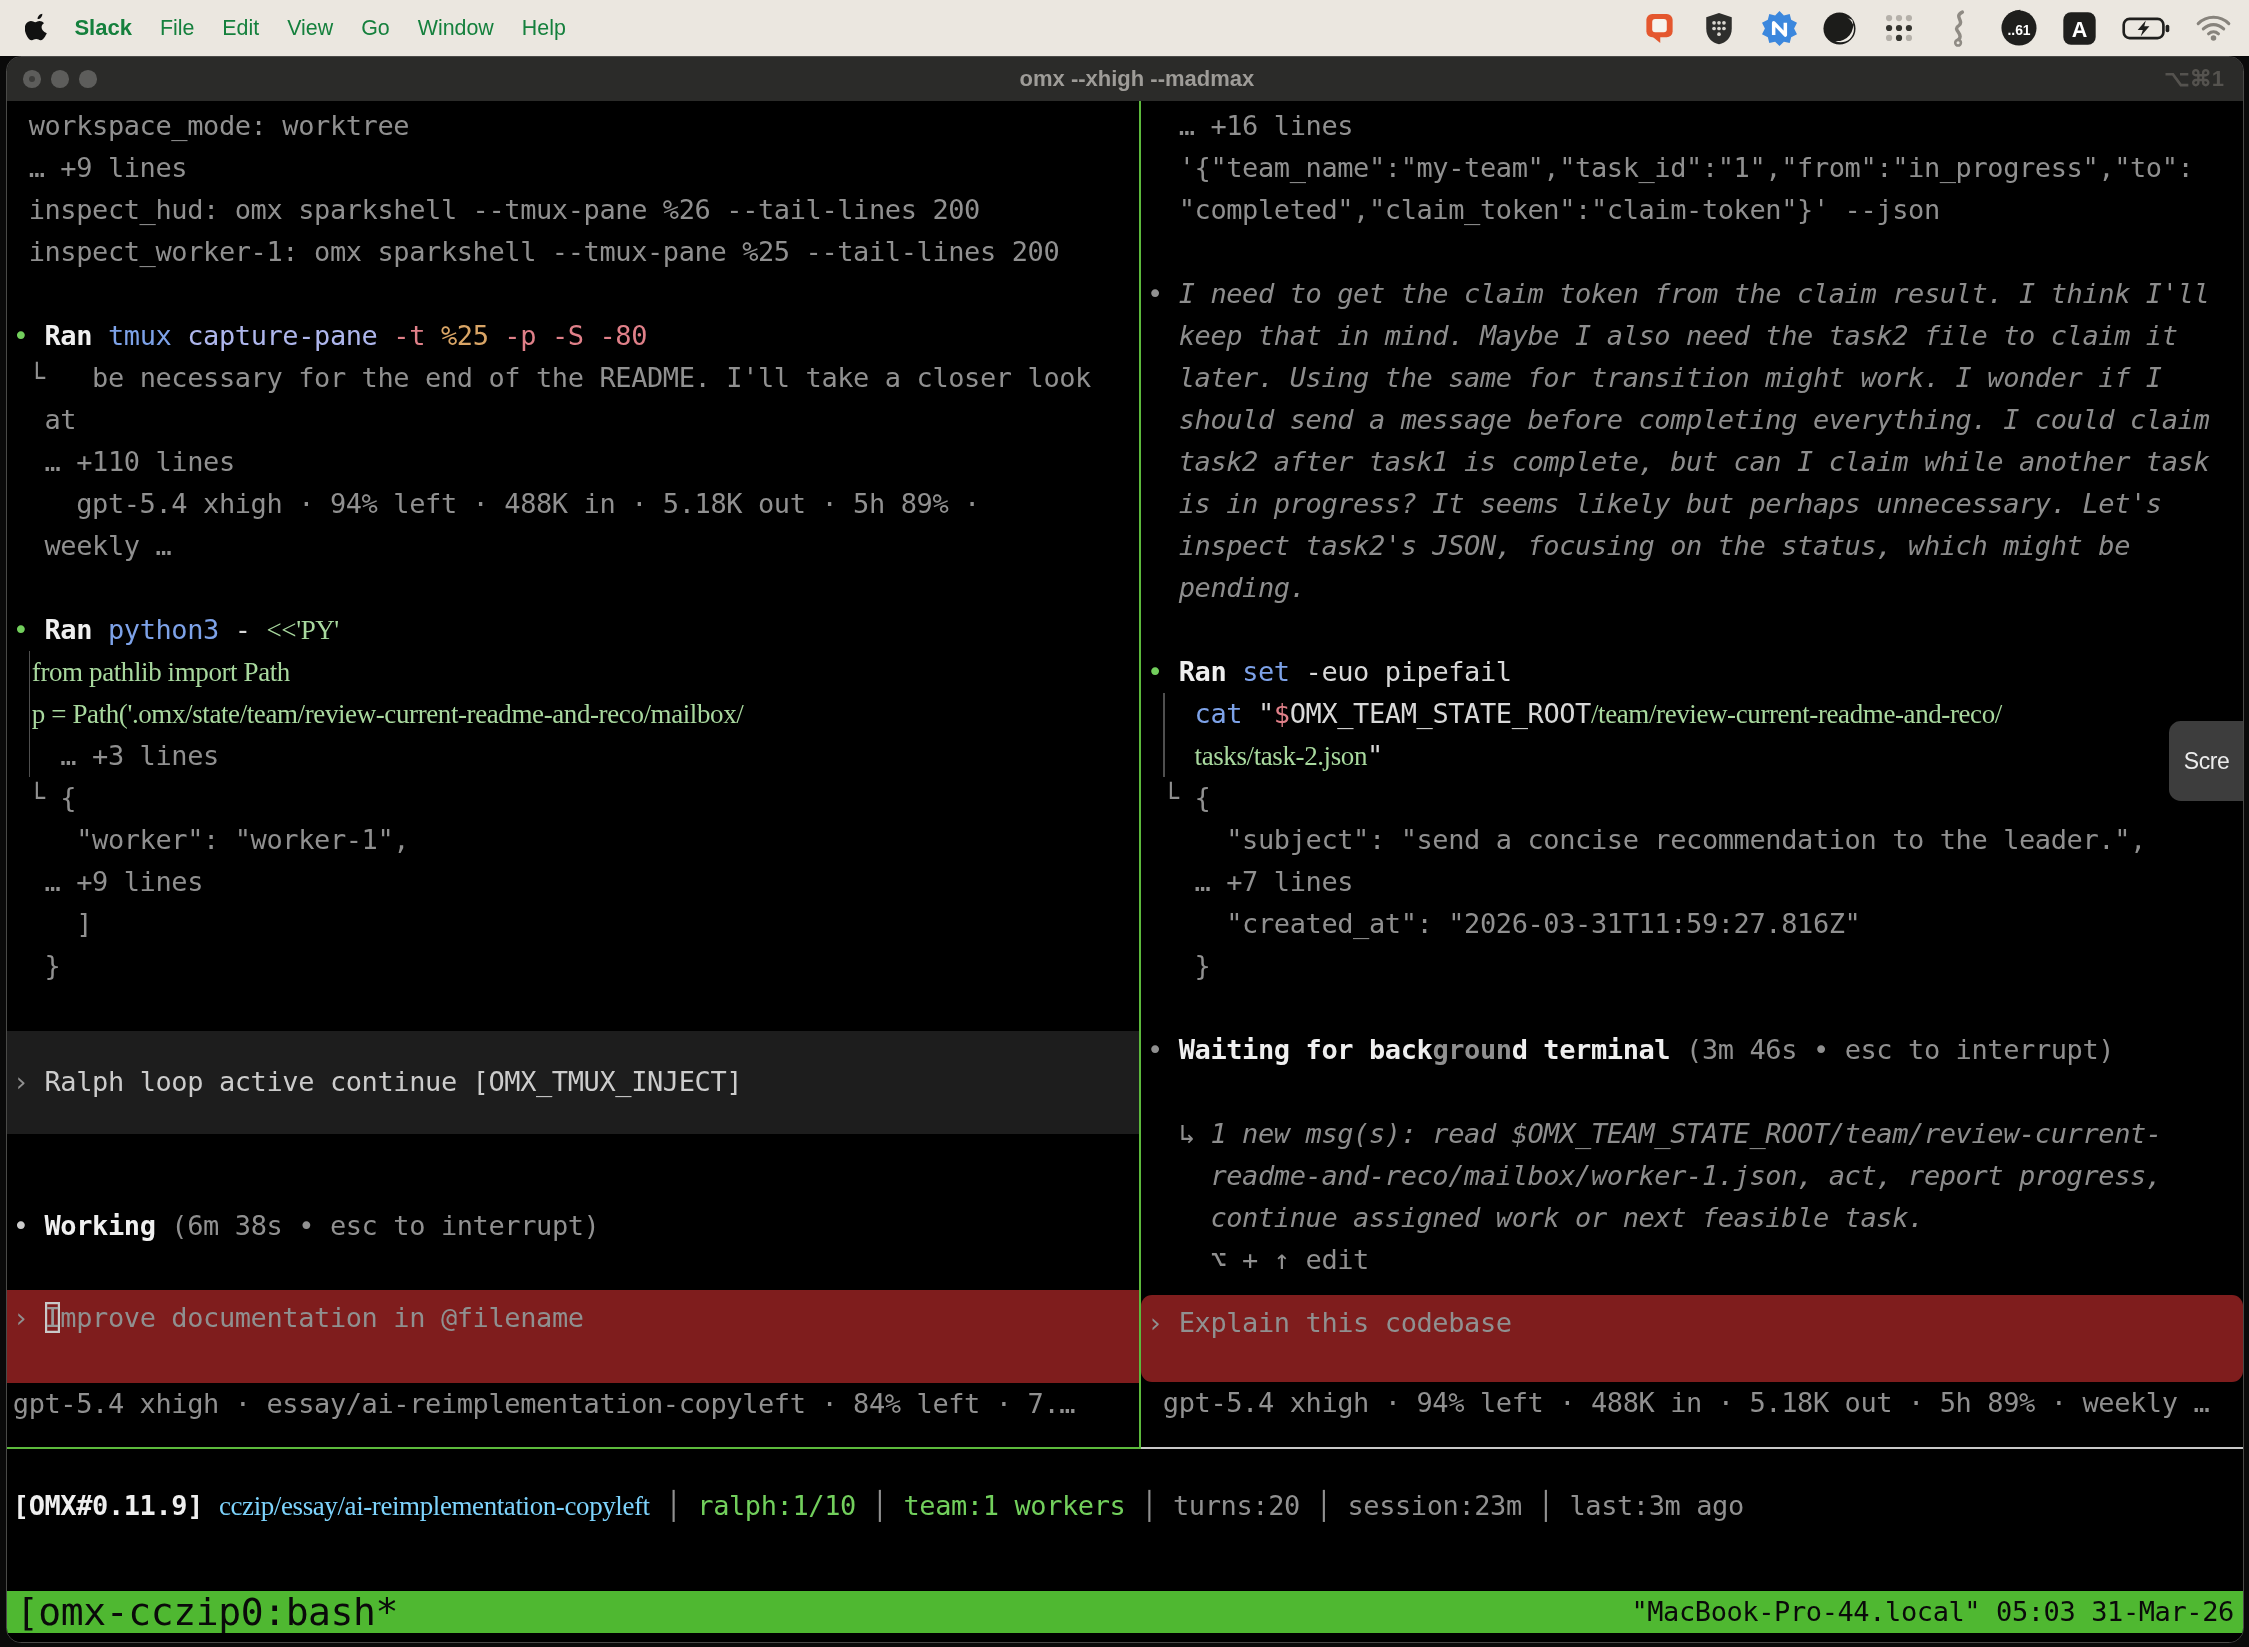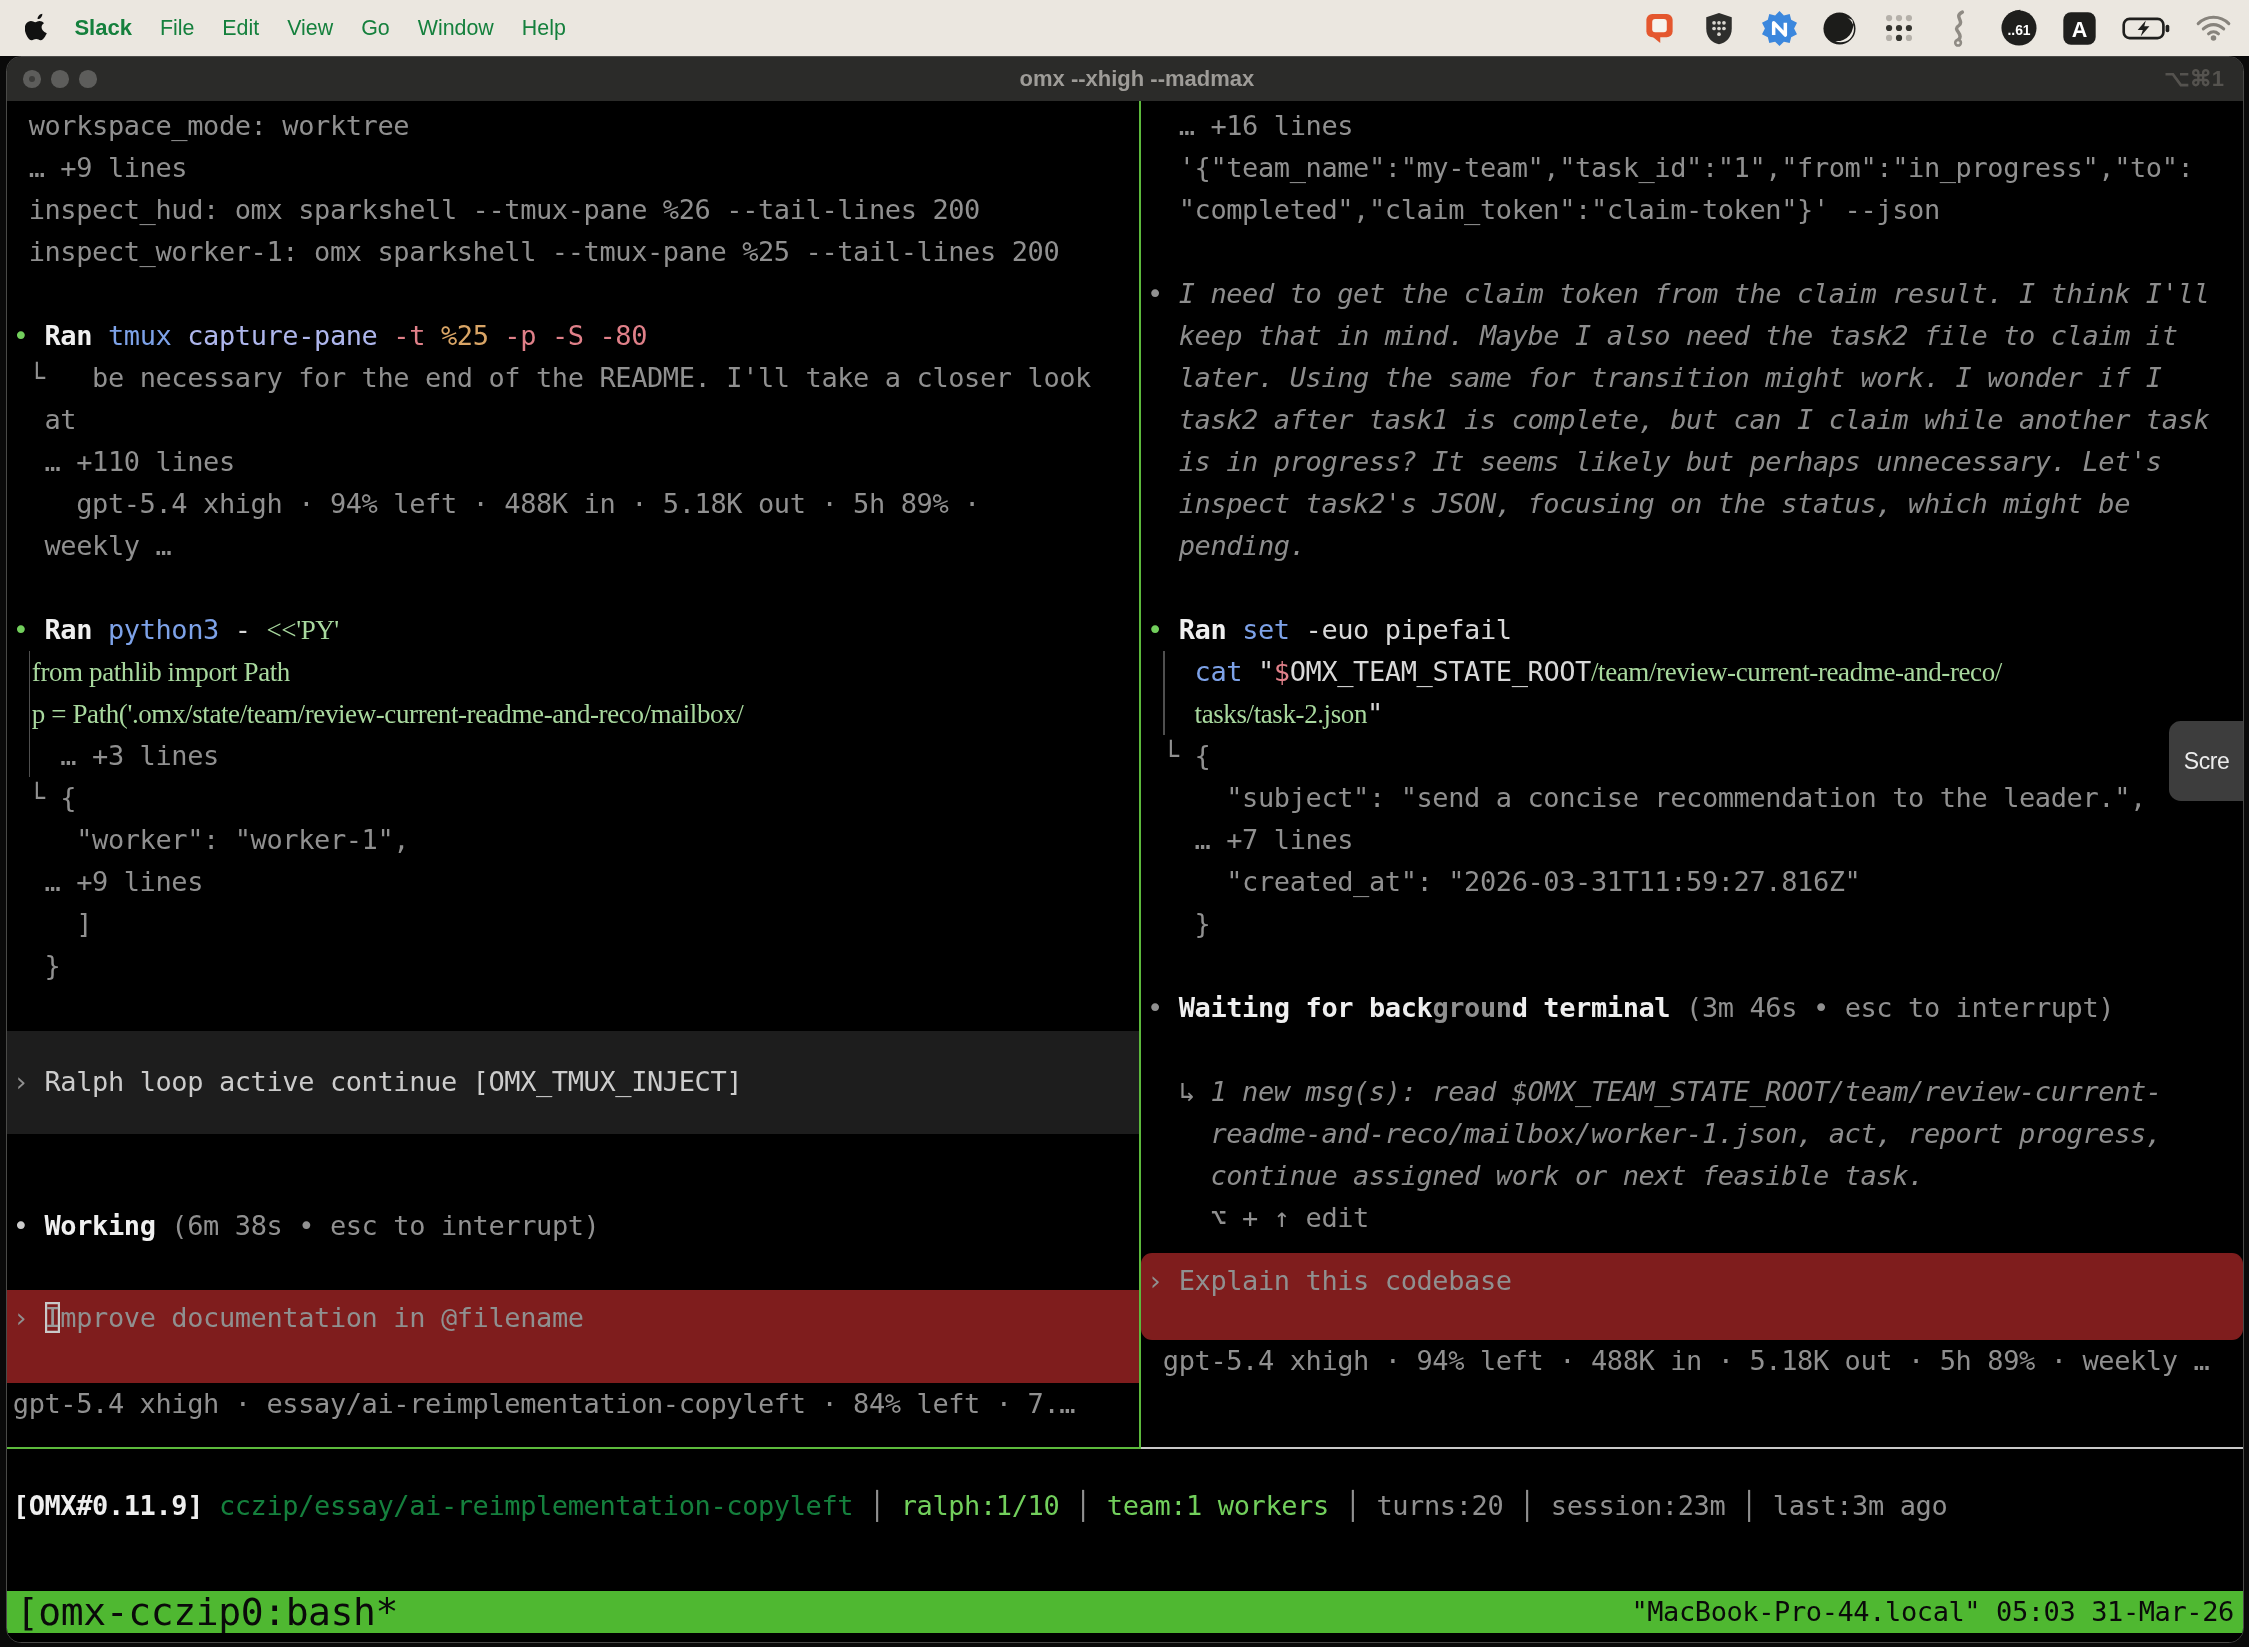--- a/index.html
+++ b/index.html
@@ -57,21 +57,21 @@
   .sg.light     { color:#cccccc; }
   .sg.fg        { color:#d8d8d8; }
   .sg.boldwhite { color:#efefef; font-weight:bold; }
   .sg.bolddim   { color:#8f8f8f; font-weight:bold; }
   .sg.green     { color:#72cf5c; }
   .sg.green2    { color:#a8d89e;font-family:Liberation Serif, serif; }
   .sg.blue      { color:#7da2e8; }
   .sg.lavender  { color:#aeb6ec; }
   .sg.orange    { color:#d9a566; }
   .sg.pink      { color:#e08089; }
-  .sg.cyan      { color:#15803d; }
+  .sg.cyan      { color:#7dd3fc;font-family:Liberation Serif, serif; }
   .sg.it        { color:#8d8d8d; font-style:italic; }
   .sg.cursor    { color:#9a9a9a; box-shadow:inset 0 0 0 2.2px #c9c9c9; }
 
   
   #overlay-chip {
     position:absolute; right:0; top:620px; height:80px; width:74px;
     background:#3d3d3d; border-radius:11.8px 0 0 11.8px;
     display:flex; align-items:center; padding-left:14.8px;
     font-family:"Liberation Sans", sans-serif; font-size:23px; color:#ececec;
   }
@@ -236,20 +236,21 @@
         </div>
       <div id="divider"></div>
       <div class="pane" id="pane-right">
           <div class="tline"><span class="sg dim">  … +16 lines</span></div>
           <div class="tline"><span class="sg dim">  '{"team_name":"my-team","task_id":"1","from":"in_progress","to":</span></div>
           <div class="tline"><span class="sg dim">  "completed","claim_token":"claim-token"}' --json</span></div>
           <div class="tline gap" style="height: 42px;"></div>
           <div class="tline"><span class="sg dim">• </span><span class="sg it">I need to get the claim token from the claim result. I think I'll</span></div>
           <div class="tline"><span class="sg it">  keep that in mind. Maybe I also need the task2 file to claim it</span></div>
           <div class="tline"><span class="sg it">  later. Using the same for transition might work. I wonder if I</span></div>
+          <div class="tline"><span class="sg it">  should send a message before completing everything. I could claim</span></div>
           <div class="tline"><span class="sg it">  task2 after task1 is complete, but can I claim while another task</span></div>
           <div class="tline"><span class="sg it">  is in progress? It seems likely but perhaps unnecessary. Let's</span></div>
           <div class="tline"><span class="sg it">  inspect task2's JSON, focusing on the status, which might be</span></div>
           <div class="tline"><span class="sg it">  pending.</span></div>
           <div class="tline gap" style="height: 42px;"></div>
           <div class="tline"><span class="sg green">•</span><span class="sg dim"> </span><span class="sg boldwhite">Ran</span><span class="sg dim"> </span><span class="sg blue">set</span><span class="sg fg"> -euo pipefail</span></div>
           <div class="tline guide"><span class="sg dim">   </span><span class="sg blue">cat</span><span class="sg fg"> "</span><span class="sg pink">$</span><span class="sg fg">OMX_TEAM_STATE_ROOT</span><span class="sg green2">/team/review-current-readme-and-reco/</span></div>
           <div class="tline guide"><span class="sg dim">   </span><span class="sg green2">tasks/task-2.json</span><span class="sg fg">"</span></div>
           <div class="tline"><span class="sg dim"> └ </span><span class="sg dim">{</span></div>
           <div class="tline"><span class="sg dim">     "subject": "send a concise recommendation to the leader.",</span></div>

